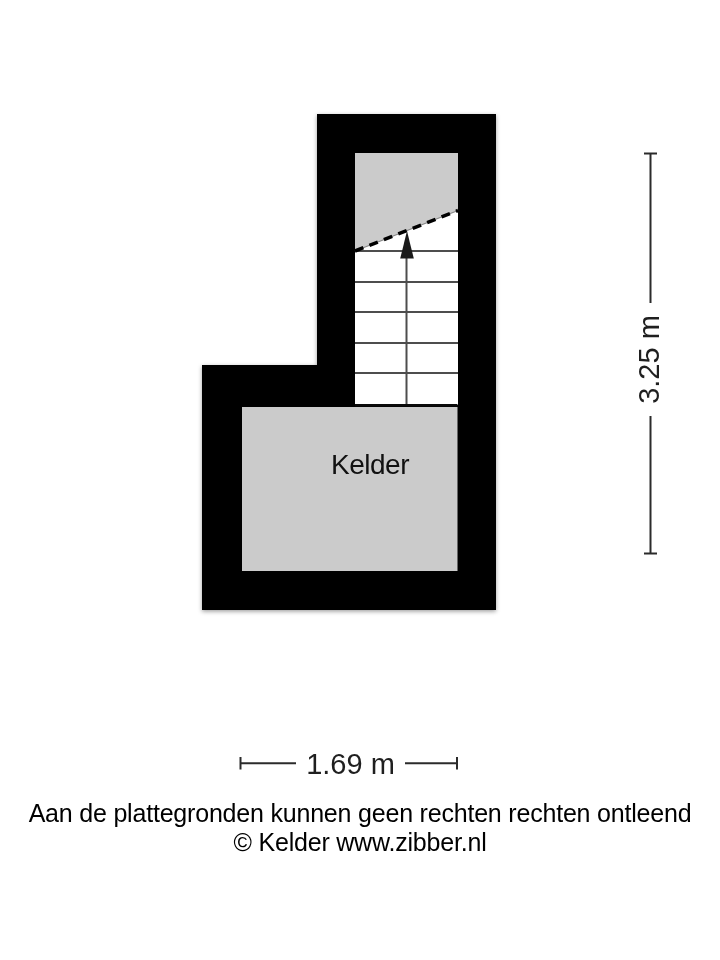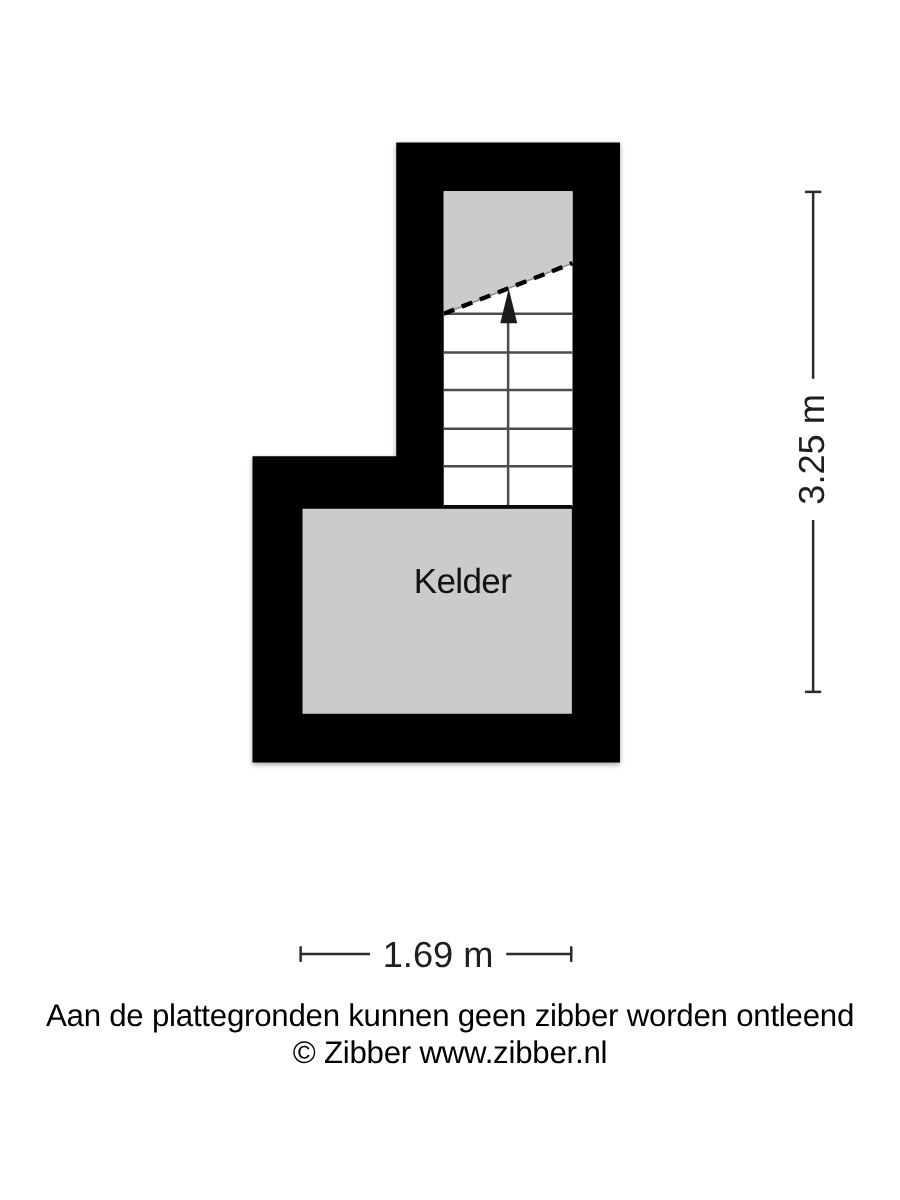--- a/index.html
+++ b/index.html
@@ -94,17 +94,17 @@
     <g stroke="#2b2b2b" stroke-width="2">
       <line x1="240.5" y1="757" x2="240.5" y2="769.5"></line>
       <line x1="240.5" y1="763.25" x2="296" y2="763.25"></line>
       <line x1="405" y1="763.25" x2="457" y2="763.25"></line>
       <line x1="457" y1="757" x2="457" y2="769.5"></line>
     </g>
     <text class="dim-text" x="350.5" y="773.5" text-anchor="middle">1.69 m</text>
   </svg>
 
   <div class="footer">
-    <div>Aan de plattegronden kunnen geen zibber worden ontleend</div>
-    <div>© Zibber www.zibber.nl</div>
+    <div>Aan de plattegronden kunnen geen rechten rechten ontleend</div>
+    <div>© Kelder www.zibber.nl</div>
   </div>
 
 </div>
 
 </body></html>

